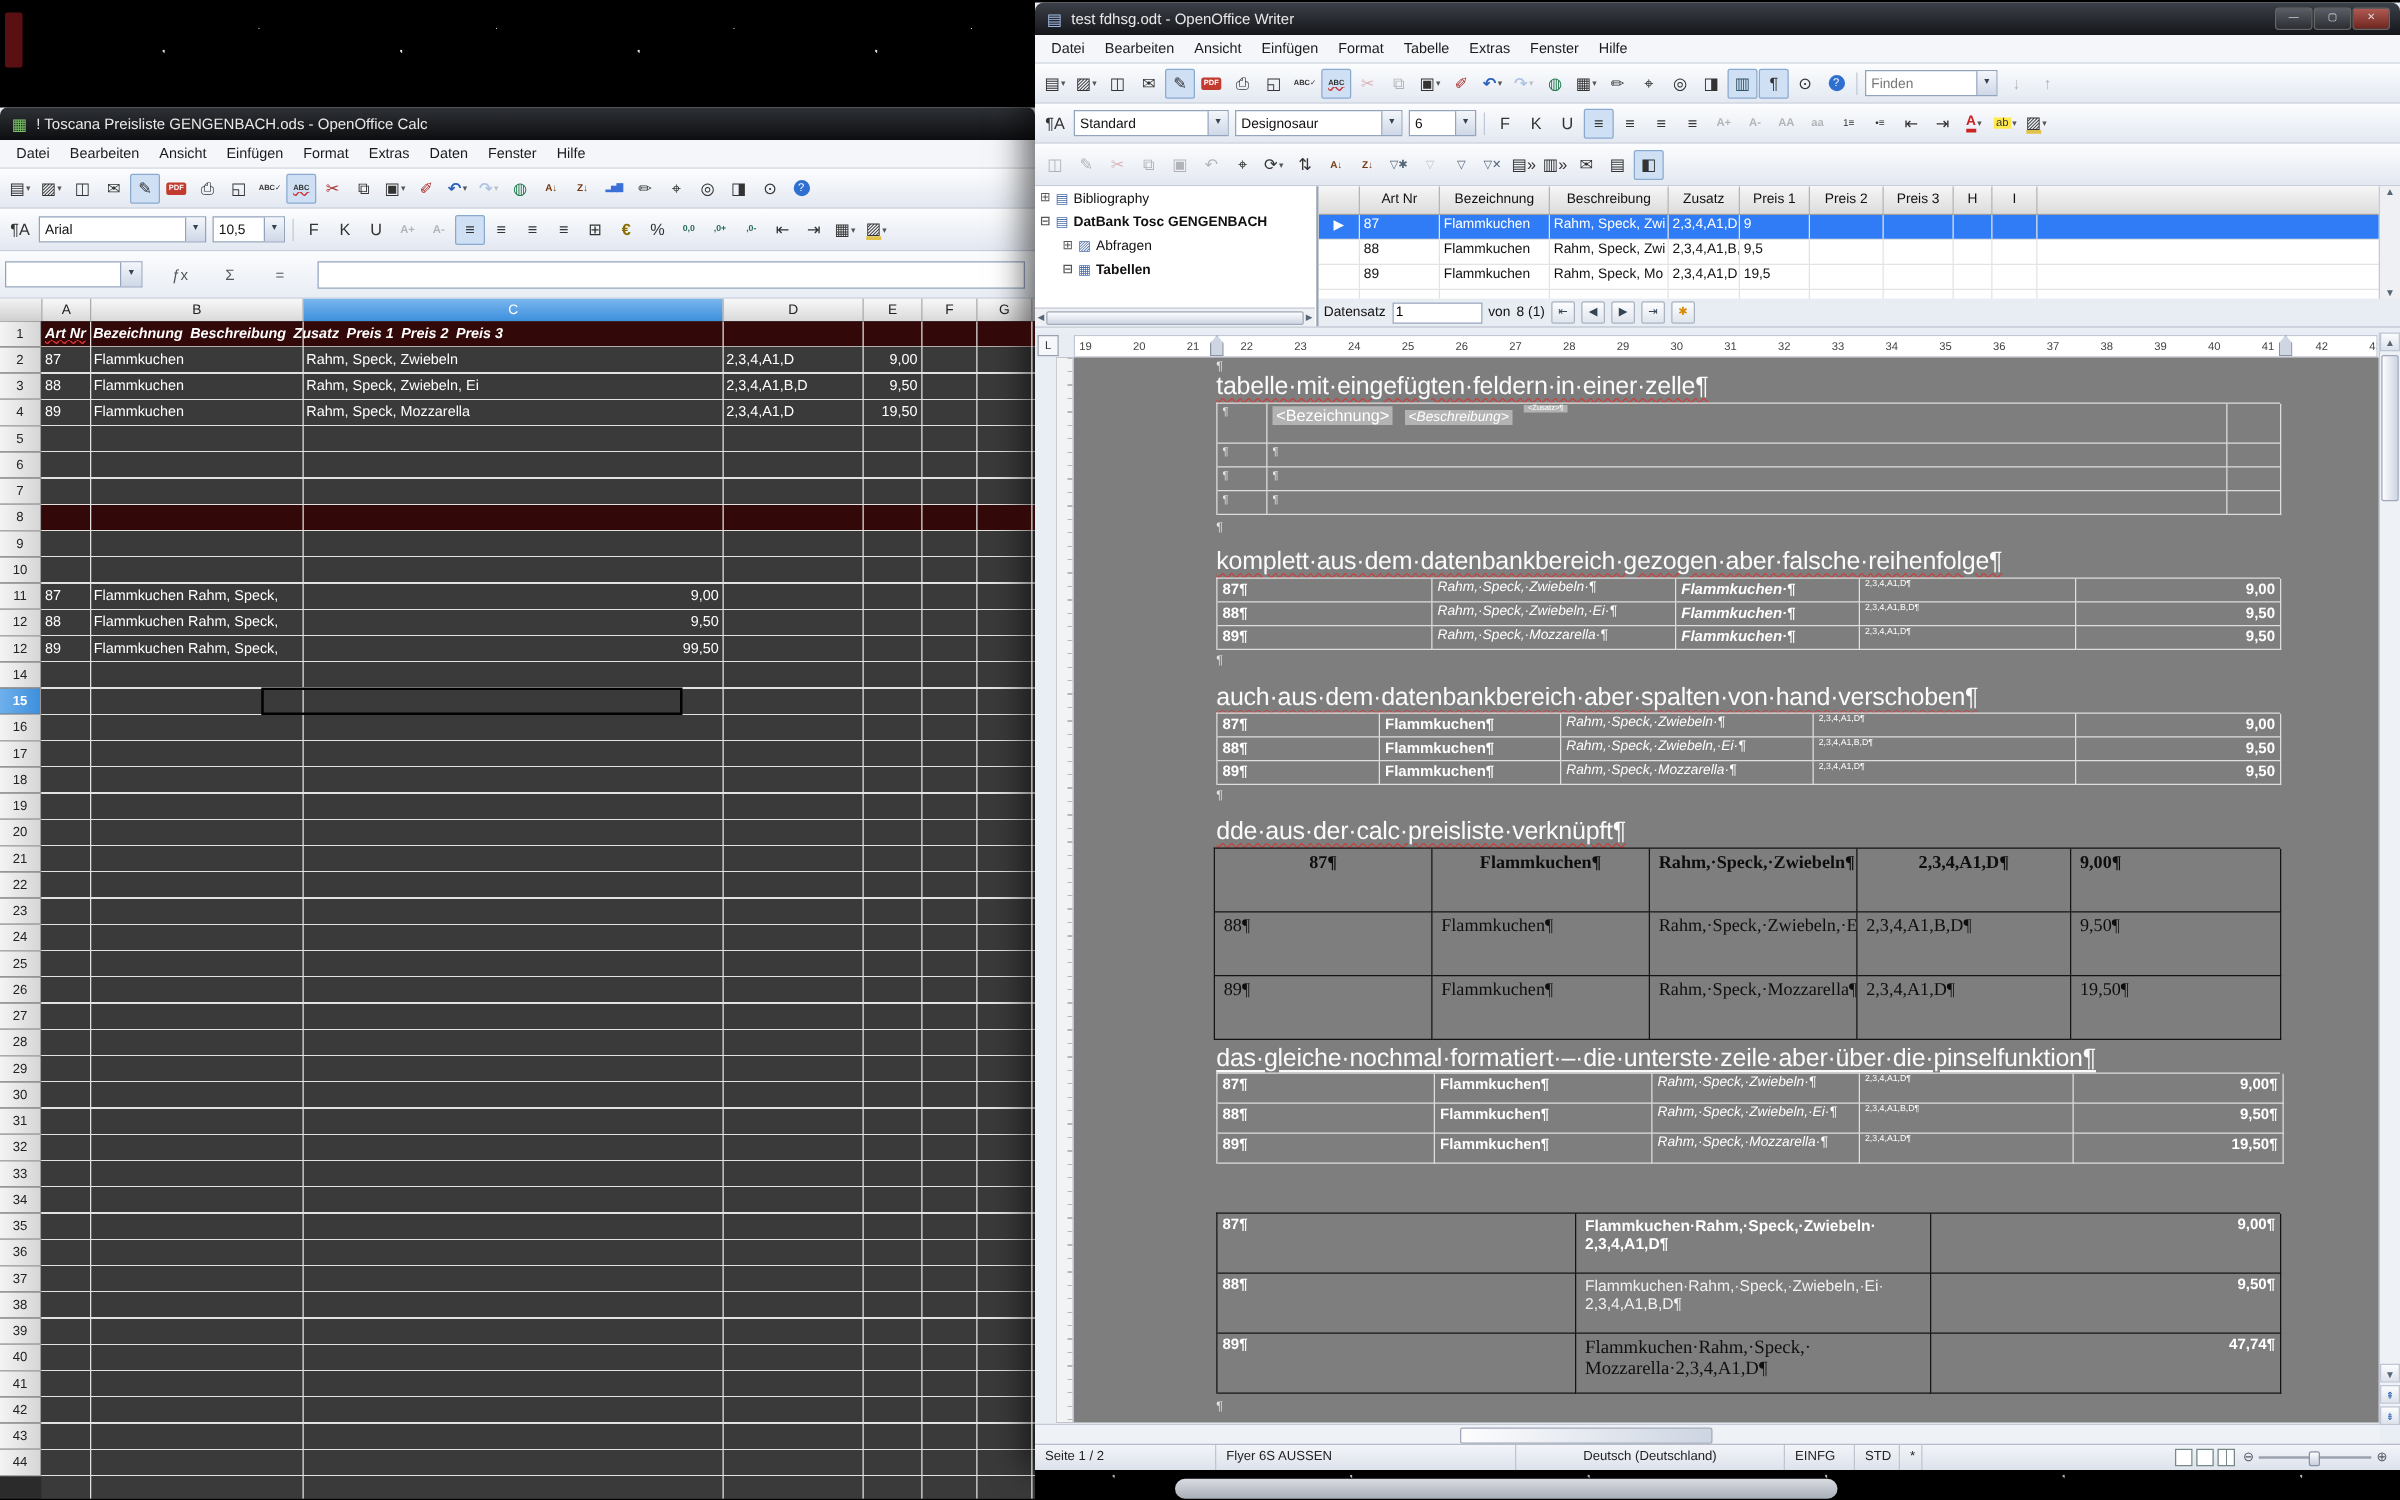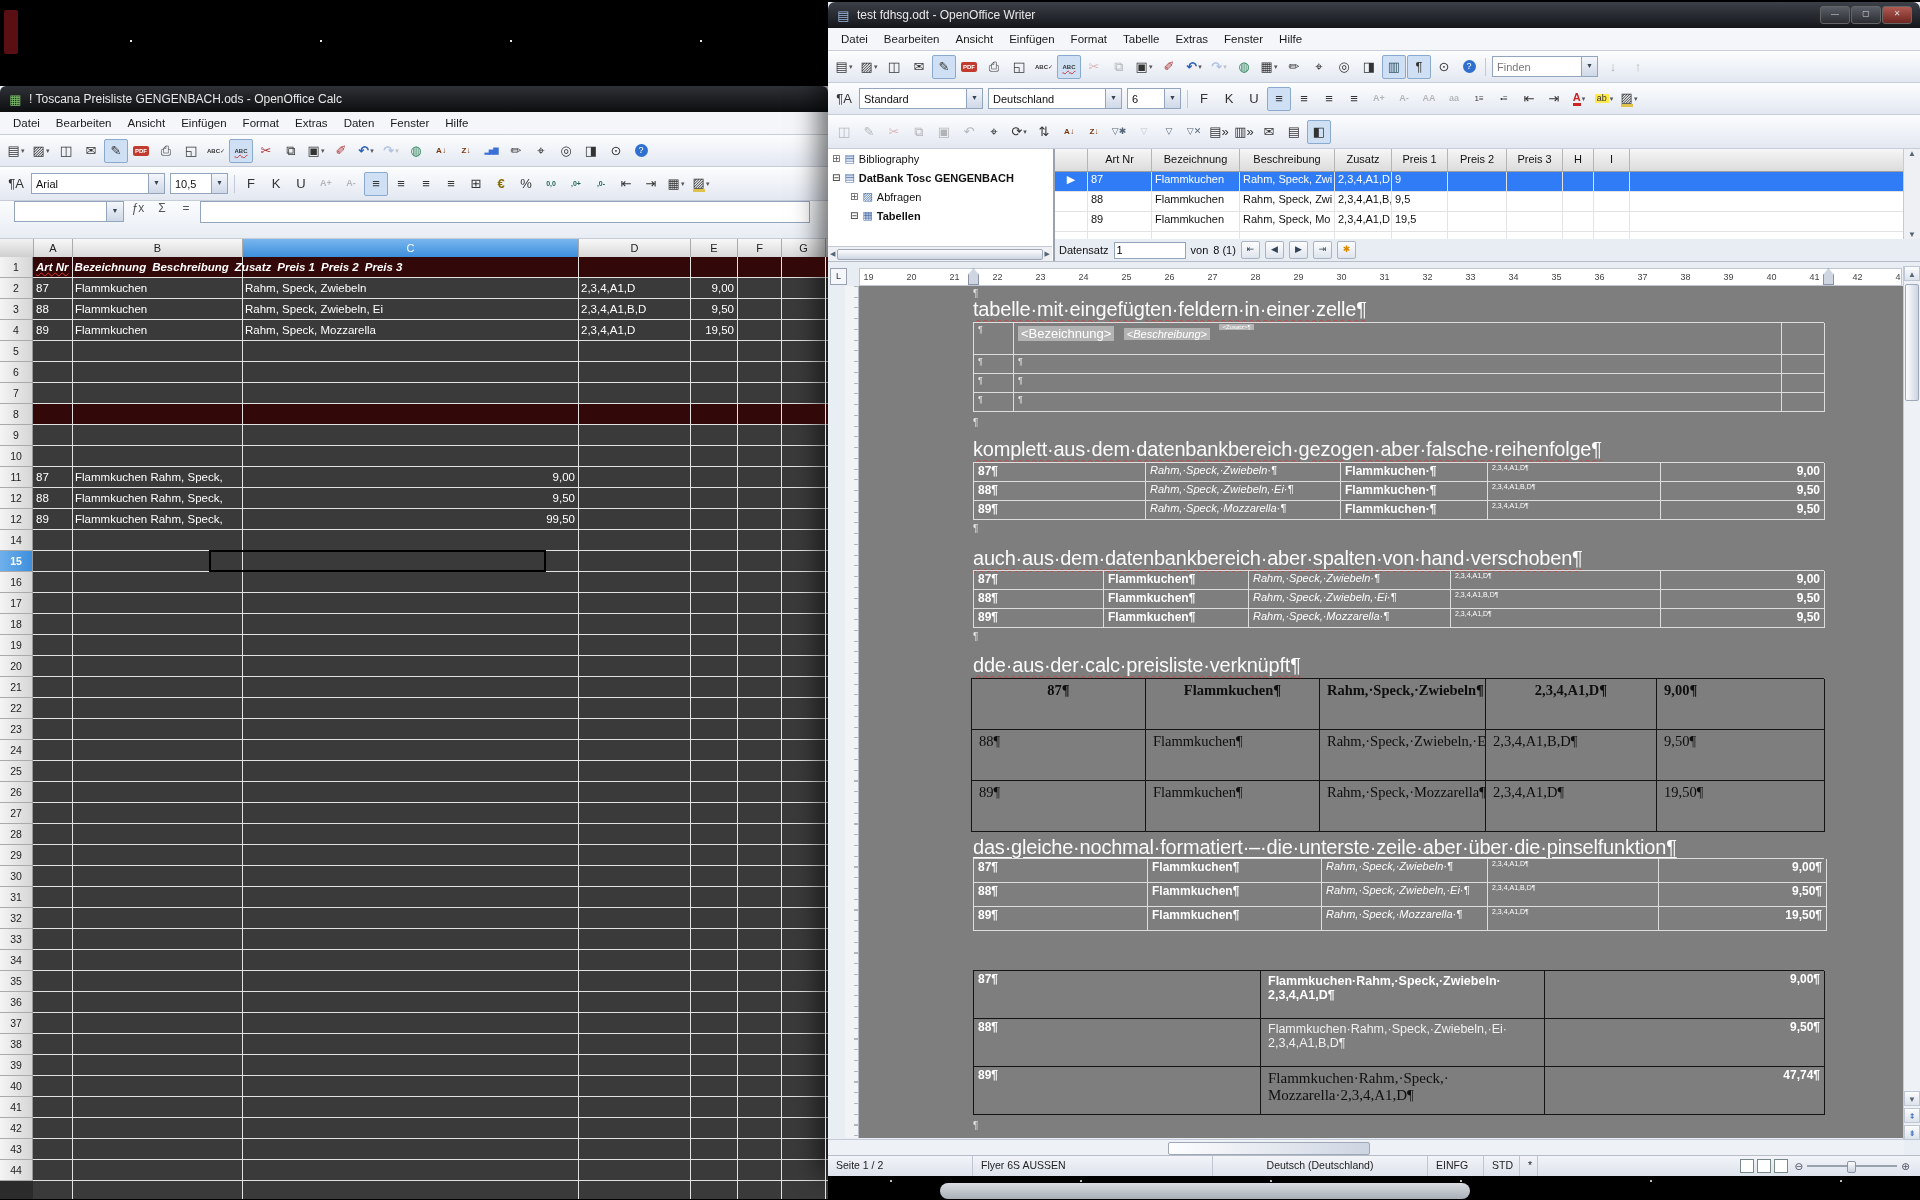--- a/index.html
+++ b/index.html
@@ -54,22 +54,22 @@
   [data-name="increase-font-icon"] i,[data-name="decrease-font-icon"] i,
   [data-name="uppercase-icon"] i,[data-name="lowercase-icon"] i{font-size:9px;font-weight:bold;}
   [data-name="number-format-standard-icon"] i,[data-name="add-decimal-icon"] i,[data-name="delete-decimal-icon"] i{font-size:7px;font-weight:bold;color:#265;}
   [data-name="number-format-currency-icon"] i{color:#8a6d00;font-weight:bold;}
   [data-name="autofilter-icon"] i,[data-name="standard-filter-icon"] i,[data-name="apply-filter-icon"] i,[data-name="reset-filter-icon"] i{font-size:9px;color:#567;}
   .combo{display:flex;align-items:center;background:#fff;border:1px solid #93a4bd;height:19px;
     font-size:11px;color:#111;padding-left:4px;margin:0 2px;}
   .combo .arr{margin-left:auto;width:15px;height:100%;background:linear-gradient(#f4f6fa,#cfd8e8);
     border-left:1px solid #93a4bd;text-align:center;font-size:7px;line-height:18px;color:#345;}
   
-  .fbar{height:37px;display:flex;background:linear-gradient(#fbfcfe,#e8edf4);
-    border-bottom:1px solid #c6cdd9;padding:0 14px;gap:4px;}
+  .fbar{height:37px;display:flex;align-items:center;background:linear-gradient(#fbfcfe,#e8edf4);
+    border-bottom:1px solid #c6cdd9;padding:0 4px;gap:20px;}
   .namebox{width:108px;height:19px;background:#fff;border:1px solid #93a4bd;display:flex;}
   .fbtn{color:#555;font-size:12px;width:20px;text-align:center;}
   .finput{flex:1;height:20px;background:#fff;border:1px solid #93a4bd;margin-right:4px;}
   .colhdr{height:18px;display:flex;background:linear-gradient(#f8f8f8,#d9d9d9);font-size:11px;color:#222;}
   .colhdr .corner{width:33px;border-right:1px solid #aaa;background:linear-gradient(#f2f2f2,#cfcfcf);}
   .colhdr .ch{box-sizing:border-box;border-right:1px solid #aaa;text-align:center;line-height:18px;}
   .colhdr .ch:nth-child(1){width:39px;}.colhdr .ch:nth-child(2){width:170px;}
   .colhdr .ch:nth-child(3){width:336px;background:linear-gradient(#79b6ee,#3d8fdd);color:#fff;}
   .colhdr .ch:nth-child(4){width:112px;}.colhdr .ch:nth-child(5){width:47px;}
   .colhdr .ch:nth-child(6){width:44px;}.colhdr .ch:nth-child(7){width:44px;}
@@ -143,21 +143,21 @@
   .t-light{border-top:1px solid #dedede;border-left:1px solid #dedede;}
   .t-light .cell{border-right:1px solid #dedede;border-bottom:1px solid #dedede;}
   .t-dark{border-top:1.5px solid #141414;border-left:1.5px solid #141414;}
   .t-dark .cell{border-right:1.5px solid #141414;border-bottom:1.5px solid #141414;}
   .cid{font-weight:bold;font-size:12px;}
   .cname{font-weight:bold;font-size:12px;}
   .cdesc{font-style:italic;font-size:11px;}
   .cxtra{font-size:7px;padding-top:2px;}
   .cprice{font-weight:bold;font-size:12px;text-align:right;}
   .t2{grid-template-columns:172px 195px 147px 173px 164px;grid-auto-rows:19px;}
-  .t2 .cname{}
+  .t2 .cname{font-style:italic;}
   .t3{grid-template-columns:130px 145px 202px 210px 164px;grid-auto-rows:19px;}
   .t4{grid-template-columns:174px 174px 166px 171px 168px;grid-auto-rows:51px;
     font-family:"Liberation Serif","DejaVu Serif",serif;}
   .t4 .cell{color:#0e0e0e;font-size:14.5px;font-weight:normal;font-style:normal;padding:3px 7px;text-align:left;}
   .t4 .trow:first-child .cell{font-weight:bold;text-align:center;}
   .t5{grid-template-columns:174px 174px 166px 171px 168px;grid-auto-rows:24px;}
   .t6{grid-template-columns:287px 284px 280px;grid-auto-rows:48px;}
   .t6 .ctext{font-size:12.5px;font-weight:bold;padding:3px 7px;}
   .t6 .trow:nth-child(2) .ctext{font-weight:normal;color:#f1f1f1;}
   .t6 .trow:nth-child(3) .ctext{font-family:"Liberation Serif","DejaVu Serif",serif;color:#101010;font-size:15px;font-weight:normal;}
@@ -616,21 +616,21 @@
     </div>
     <div class="toolbar" style="height:31px;" data-name="writer-formatting-toolbar">
       <span class="ti" data-name="styles-icon">
           <i>¶A</i>
         </span>
       <span class="combo" style="width:118px;" data-name="paragraph-style-combo">
         <span>Standard</span>
           <span class="arr" data-name="chevron-down-icon">▼</span>
       </span>
       <span class="combo" style="width:128px;" data-name="font-name-combo">
-        <span>Deutschland</span>
+        <span>Designosaur</span>
           <span class="arr" data-name="chevron-down-icon">▼</span>
       </span>
       <span class="combo" style="width:48px;" data-name="font-size-combo">
         <span>6</span>
           <span class="arr" data-name="chevron-down-icon">▼</span>
       </span>
       <span class="tsep"></span>
       <span style="display:flex;align-items:center;gap:1px;">
 
       <span class="ti" data-name="bold-icon">

